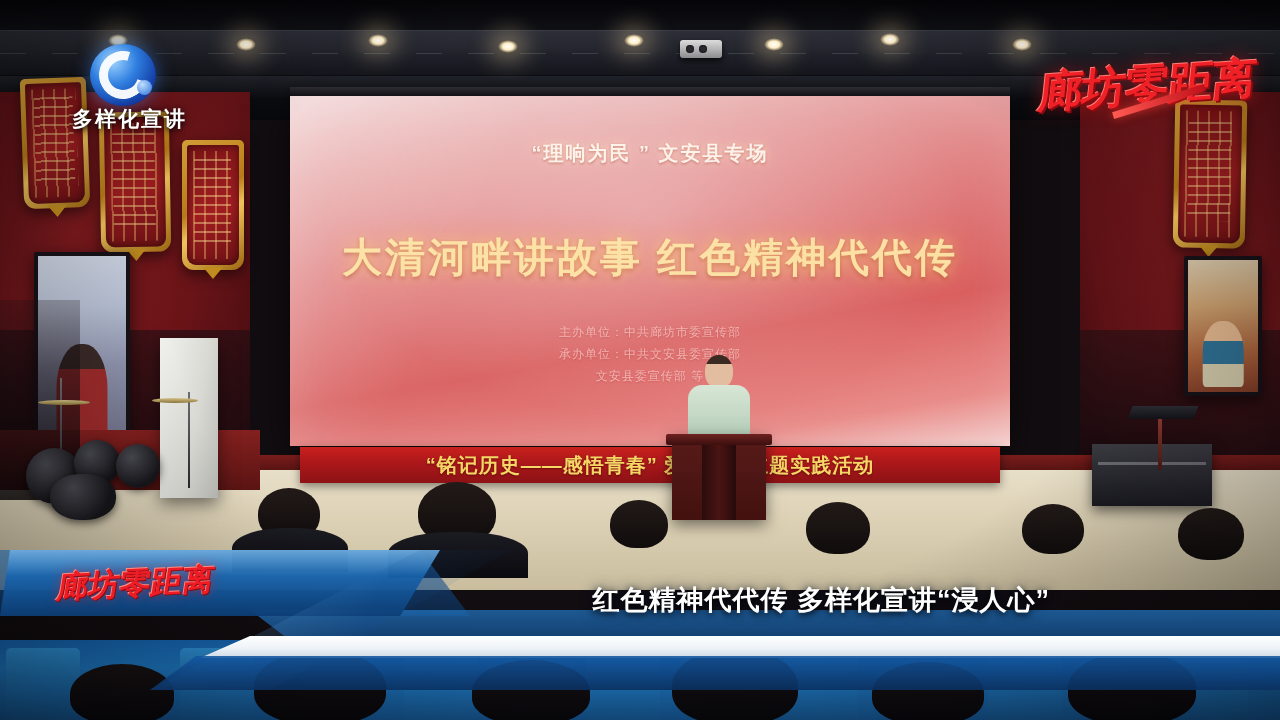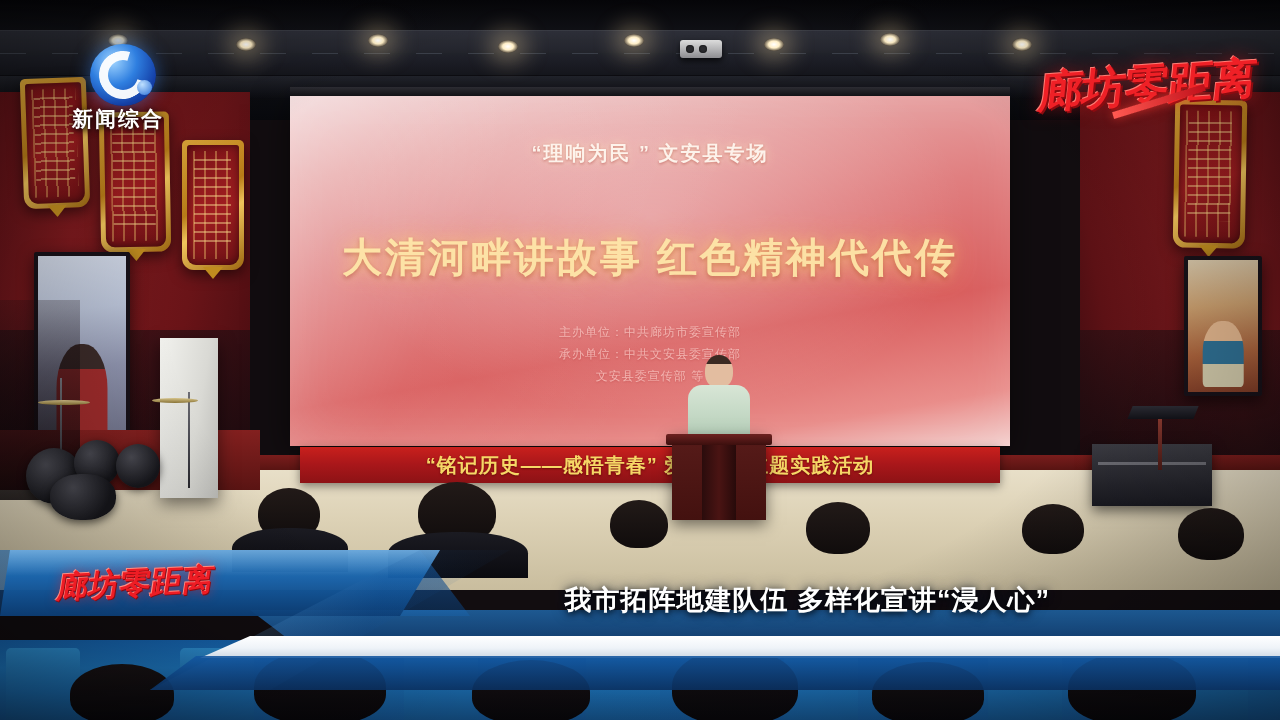--- a/index.html
+++ b/index.html
@@ -351,32 +351,32 @@
   <div class="fgHead" style="left:872px;top:662px;width:112px;height:62px;"></div>
   <div class="fgHead" style="left:1068px;top:652px;width:128px;height:72px;"></div>
 
   <div class="vignette"></div>
 
   <div class="chLogo">
     <div class="ball"></div>
     <div class="crescent"></div>
     <div class="dot"></div>
   </div>
-  <div class="chName">新闻综合</div>
+  <div class="chName">多样化宣讲</div>
 
   <div class="wmTR">
     <div class="txt">廊坊零距离</div>
     <div class="slash"></div>
   </div>
 
   <div class="lt">
     <div class="ltSweep"></div>
     <div class="ltBand2"></div>
     <div class="ltBar1"></div>
     <div class="ltDiag"></div>
     <div class="ltWhite"></div>
     <div class="ltBlueLow"></div>
     <div class="ltLogo">廊坊零距离</div>
   </div>
 
-  <div class="sub2">我市拓阵地建队伍 多样化宣讲“浸人心”</div>
+  <div class="sub2">红色精神代代传 多样化宣讲“浸人心”</div>
 
 </div>
 
 </body></html>

